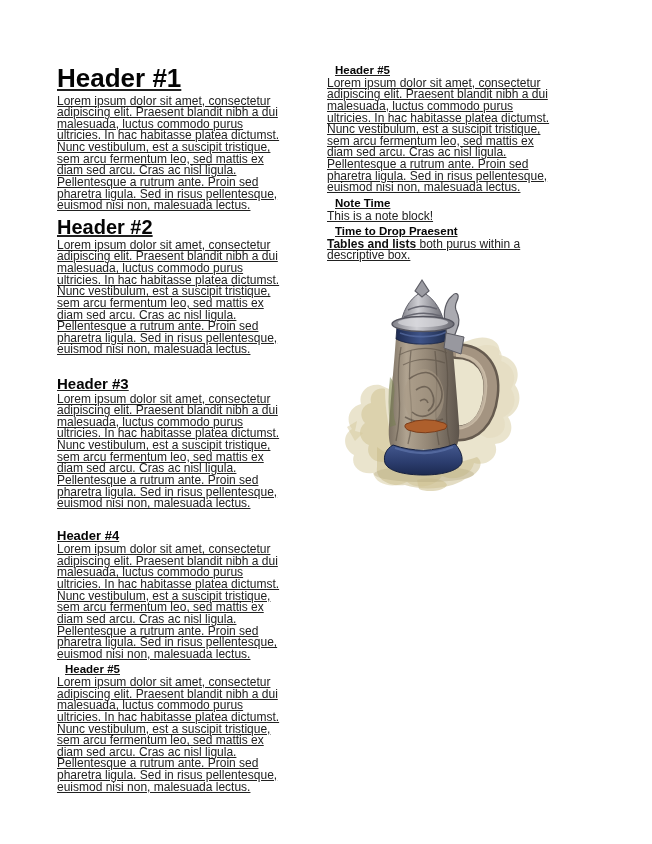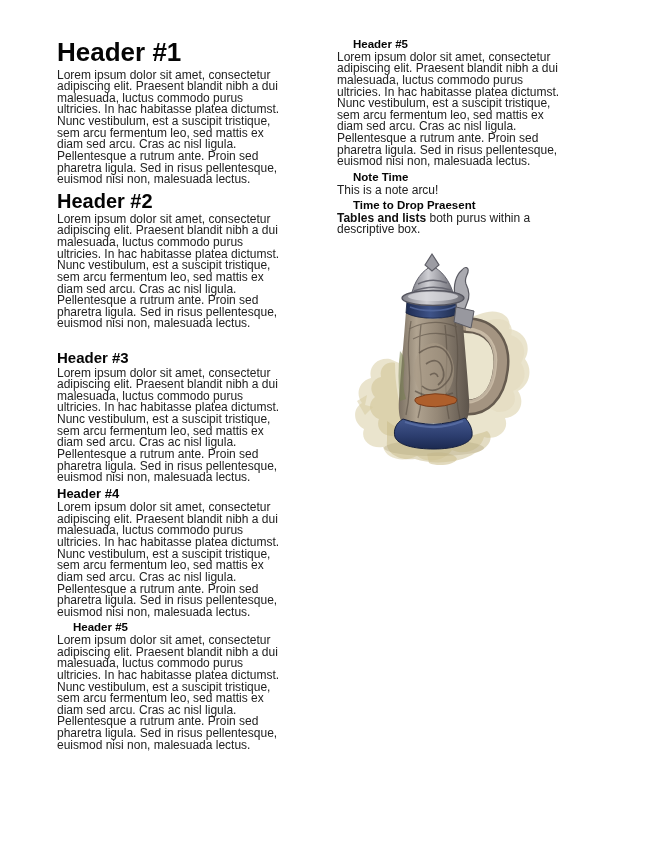--- a/index.html
+++ b/index.html
@@ -1,28 +1,28 @@
 <!DOCTYPE html>
 <html><head>
 <meta charset="utf-8">
 <style>
   html,body{margin:0;padding:0;}
   body{
     width:652px;height:844px;background:#ffffff;
     font-family:"Liberation Sans", sans-serif;
     color:#212121;overflow:hidden;
   }
-  .page{display:flex;gap:10px;padding:38px 25px 0 57px;box-sizing:border-box;}
+  .page{display:flex;padding:64px 25px 0 57px;box-sizing:border-box;text-decoration:underline;}
   .col{width:270px;flex:0 0 270px;}
   h1,h2,h3,h4,h5{color:#050505;font-weight:bold;line-height:1.1;}
   h1{font-size:26px;margin:0 0 3px 0;}
   h2{font-size:20px;margin:4px 0 2px 0;}
   h3{font-size:15px;margin:20px 0 1px 0;}
-  h4{font-size:13px;margin:3px 0 1px 0;}
-  h5{font-size:11.5px;margin:3px 0 1px 16px;}
+  h4{font-size:13px;margin:19px 0 1px 0;}
+  h5{font-size:11.5px;margin:3px 0 1px 8px;}
   p{font-size:12px;line-height:0.97;margin:0 0 3px 0;white-space:pre-line;}
   p strong{font-weight:bold;color:#101010;margin-top:36px;}
   .right-col h5.first{margin-top:0;}
   .stein-wrap{margin-top:15px;width:280px;height:232px;}
   svg{display:block;}
 </style>
 </head>
 <body>
 
 <div class="page">
@@ -96,21 +96,21 @@
 malesuada, luctus commodo purus
 ultricies. In hac habitasse platea dictumst.
 Nunc vestibulum, est a suscipit tristique,
 sem arcu fermentum leo, sed mattis ex
 diam sed arcu. Cras ac nisl ligula.
 Pellentesque a rutrum ante. Proin sed
 pharetra ligula. Sed in risus pellentesque,
 euismod nisi non, malesuada lectus.</p>
 
     <h5>Note Time</h5>
-    <p>This is a note arcu!</p>
+    <p>This is a note block!</p>
 
     <h5>Time to Drop Praesent</h5>
 
     <p><strong>Tables and lists</strong><span> both purus within a
 descriptive box.</span></p>
 
     <div class="stein-wrap" role="img" aria-label="Watercolor painting of a German beer stein with pewter lid, blue bands and carved stoneware body">
       <svg width="280" height="232" viewBox="0 0 280 232" xmlns="http://www.w3.org/2000/svg">
         <defs>
           <linearGradient id="gBody" x1="0" y1="0" x2="1" y2="0">

